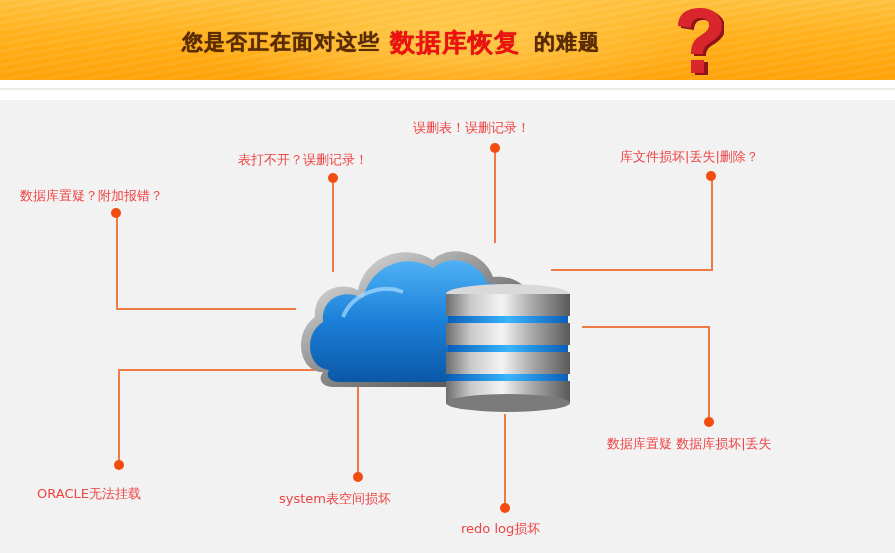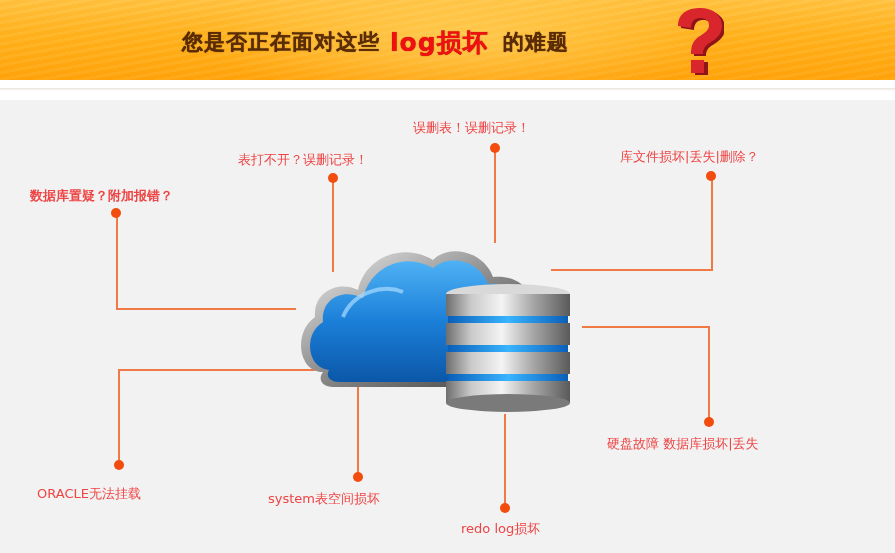--- a/index.html
+++ b/index.html
@@ -26,21 +26,21 @@
   .dot { position: absolute; width: 10px; height: 10px; border-radius: 50%; background: #f24d0f; }
   .graphic { position: absolute; left: 293px; top: 222px; width: 300px; height: 200px; }
 </style>
 </head>
 <body>
 
 <div class="banner">
   <div class="glow"></div>
   <div class="headline">
     <span class="dark">您是否正在面对这些</span>
-    <span class="red">log损坏</span>
+    <span class="red">数据库恢复</span>
     <span class="dark">的难题</span>
   </div>
   <svg class="qmark" viewBox="0 0 54 72">
     <path d="M8 20 C8 6 20 2 30 2 C44 2 52 10 52 20 C52 30 44 34 38 38 C34 41 33 44 33 48 L21 48 C21 40 23 34 30 30 C36 26 39 24 39 19 C39 14 35 12 30 12 C24 12 21 16 21 22 Z" fill="#8e1418" transform="translate(3,2)"></path>
     <path d="M8 20 C8 6 20 2 30 2 C44 2 52 10 52 20 C52 30 44 34 38 38 C34 41 33 44 33 48 L21 48 C21 40 23 34 30 30 C36 26 39 24 39 19 C39 14 35 12 30 12 C24 12 21 16 21 22 Z" fill="#d8262c"></path>
     <rect x="22" y="54" width="13" height="13" fill="#8e1418" transform="translate(3,2)"></rect>
     <rect x="21" y="54" width="13" height="13" fill="#d8262c"></rect>
   </svg>
 </div>
 <div class="white-strip"></div>
@@ -112,20 +112,20 @@
     <rect x="155" y="94" width="120" height="7" fill="url(#ringG)"></rect>
     <rect x="153" y="101" width="124" height="22" fill="url(#metalG)"></rect>
     <rect x="155" y="123" width="120" height="7" fill="url(#ringG)"></rect>
     <rect x="153" y="130" width="124" height="22" fill="url(#metalG)"></rect>
     <rect x="155" y="152" width="120" height="7" fill="url(#ringG)"></rect>
     <rect x="153" y="159" width="124" height="22" fill="url(#metalG)"></rect>
     <ellipse cx="215" cy="181" rx="62" ry="9" fill="#7a7a7a"></ellipse>
   </g>
 </svg>
 
-<div class="label" style="left:30px;top:186px;font-weight:bold;">数据库置疑？附加报错？</div>
+<div class="label" style="left:20px;top:186px;">数据库置疑？附加报错？</div>
 <div class="label" style="left:238px;top:150px;">表打不开？误删记录！</div>
 <div class="label" style="left:413px;top:118px;">误删表！误删记录！</div>
 <div class="label" style="left:620px;top:147px;text-align:right;">库文件损坏|丢失|删除？</div>
 <div class="label" style="left:37px;top:484px;">ORACLE无法挂载</div>
-<div class="label" style="left:268px;top:489px;">system表空间损坏</div>
+<div class="label" style="left:279px;top:489px;">system表空间损坏</div>
 <div class="label" style="left:461px;top:519px;text-align:right;">redo log损坏</div>
-<div class="label" style="left:607px;top:434px;">硬盘故障 数据库损坏|丢失</div>
+<div class="label" style="left:607px;top:434px;">数据库置疑 数据库损坏|丢失</div>
 
 </body></html>

